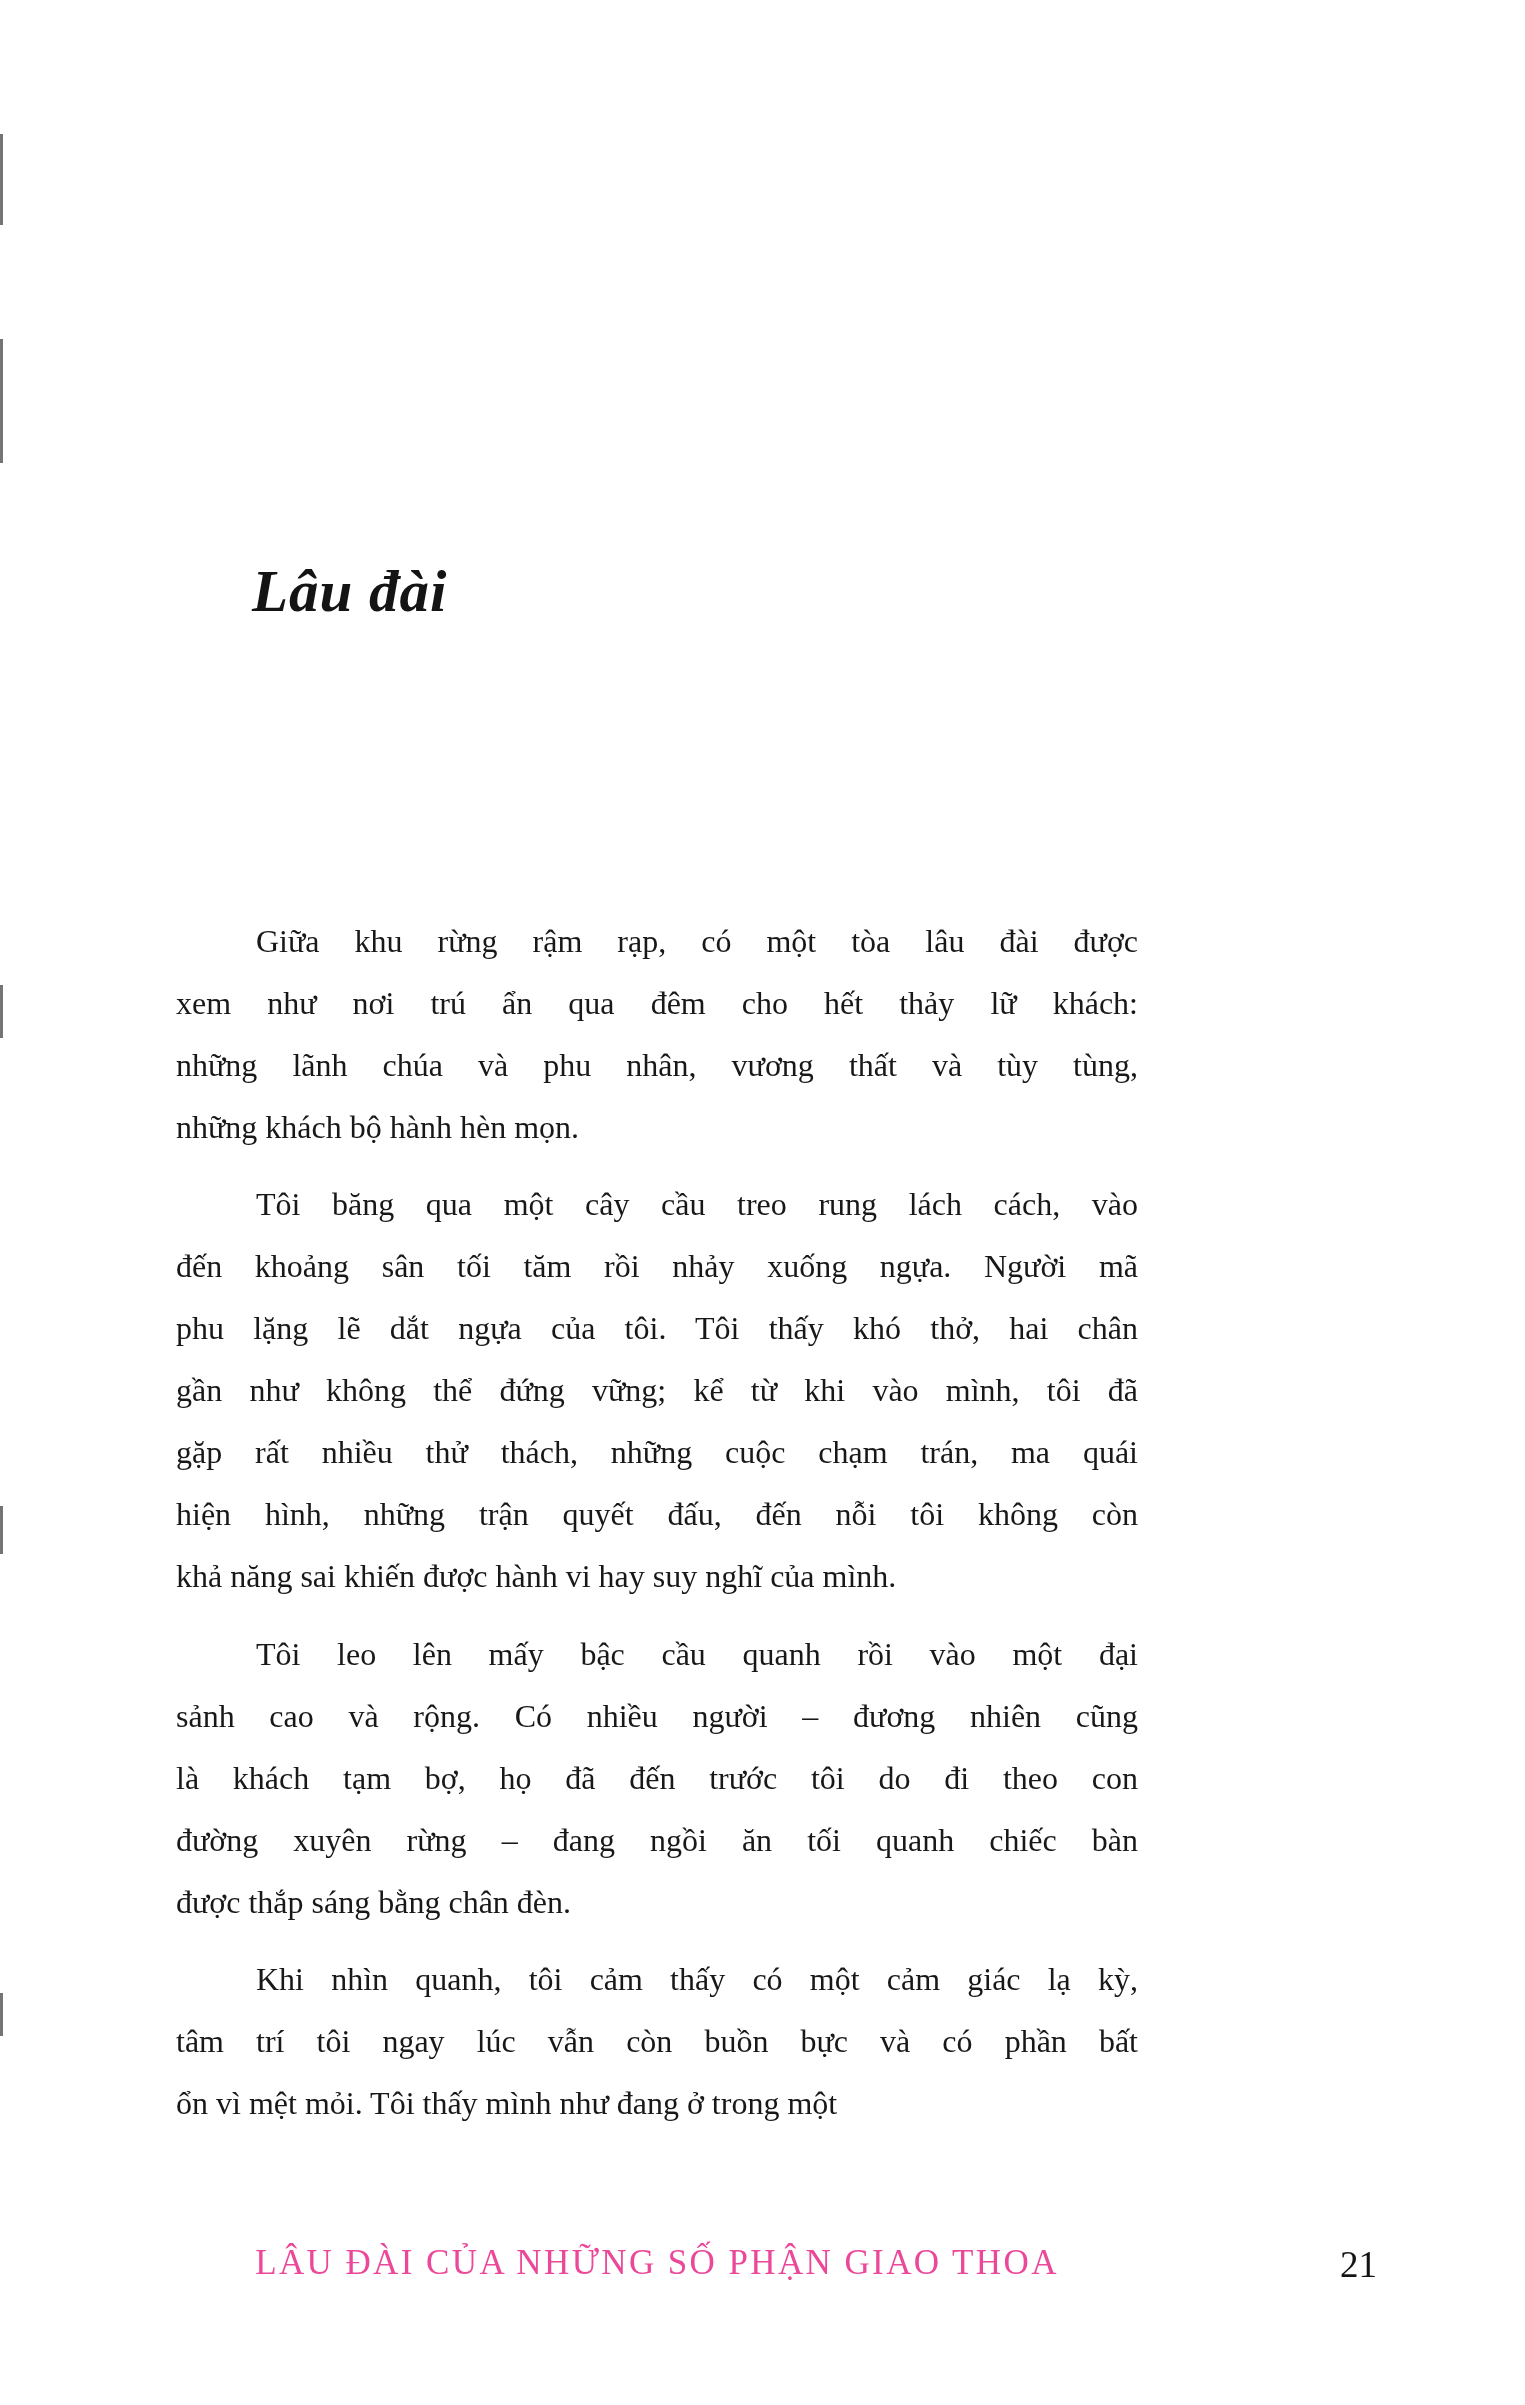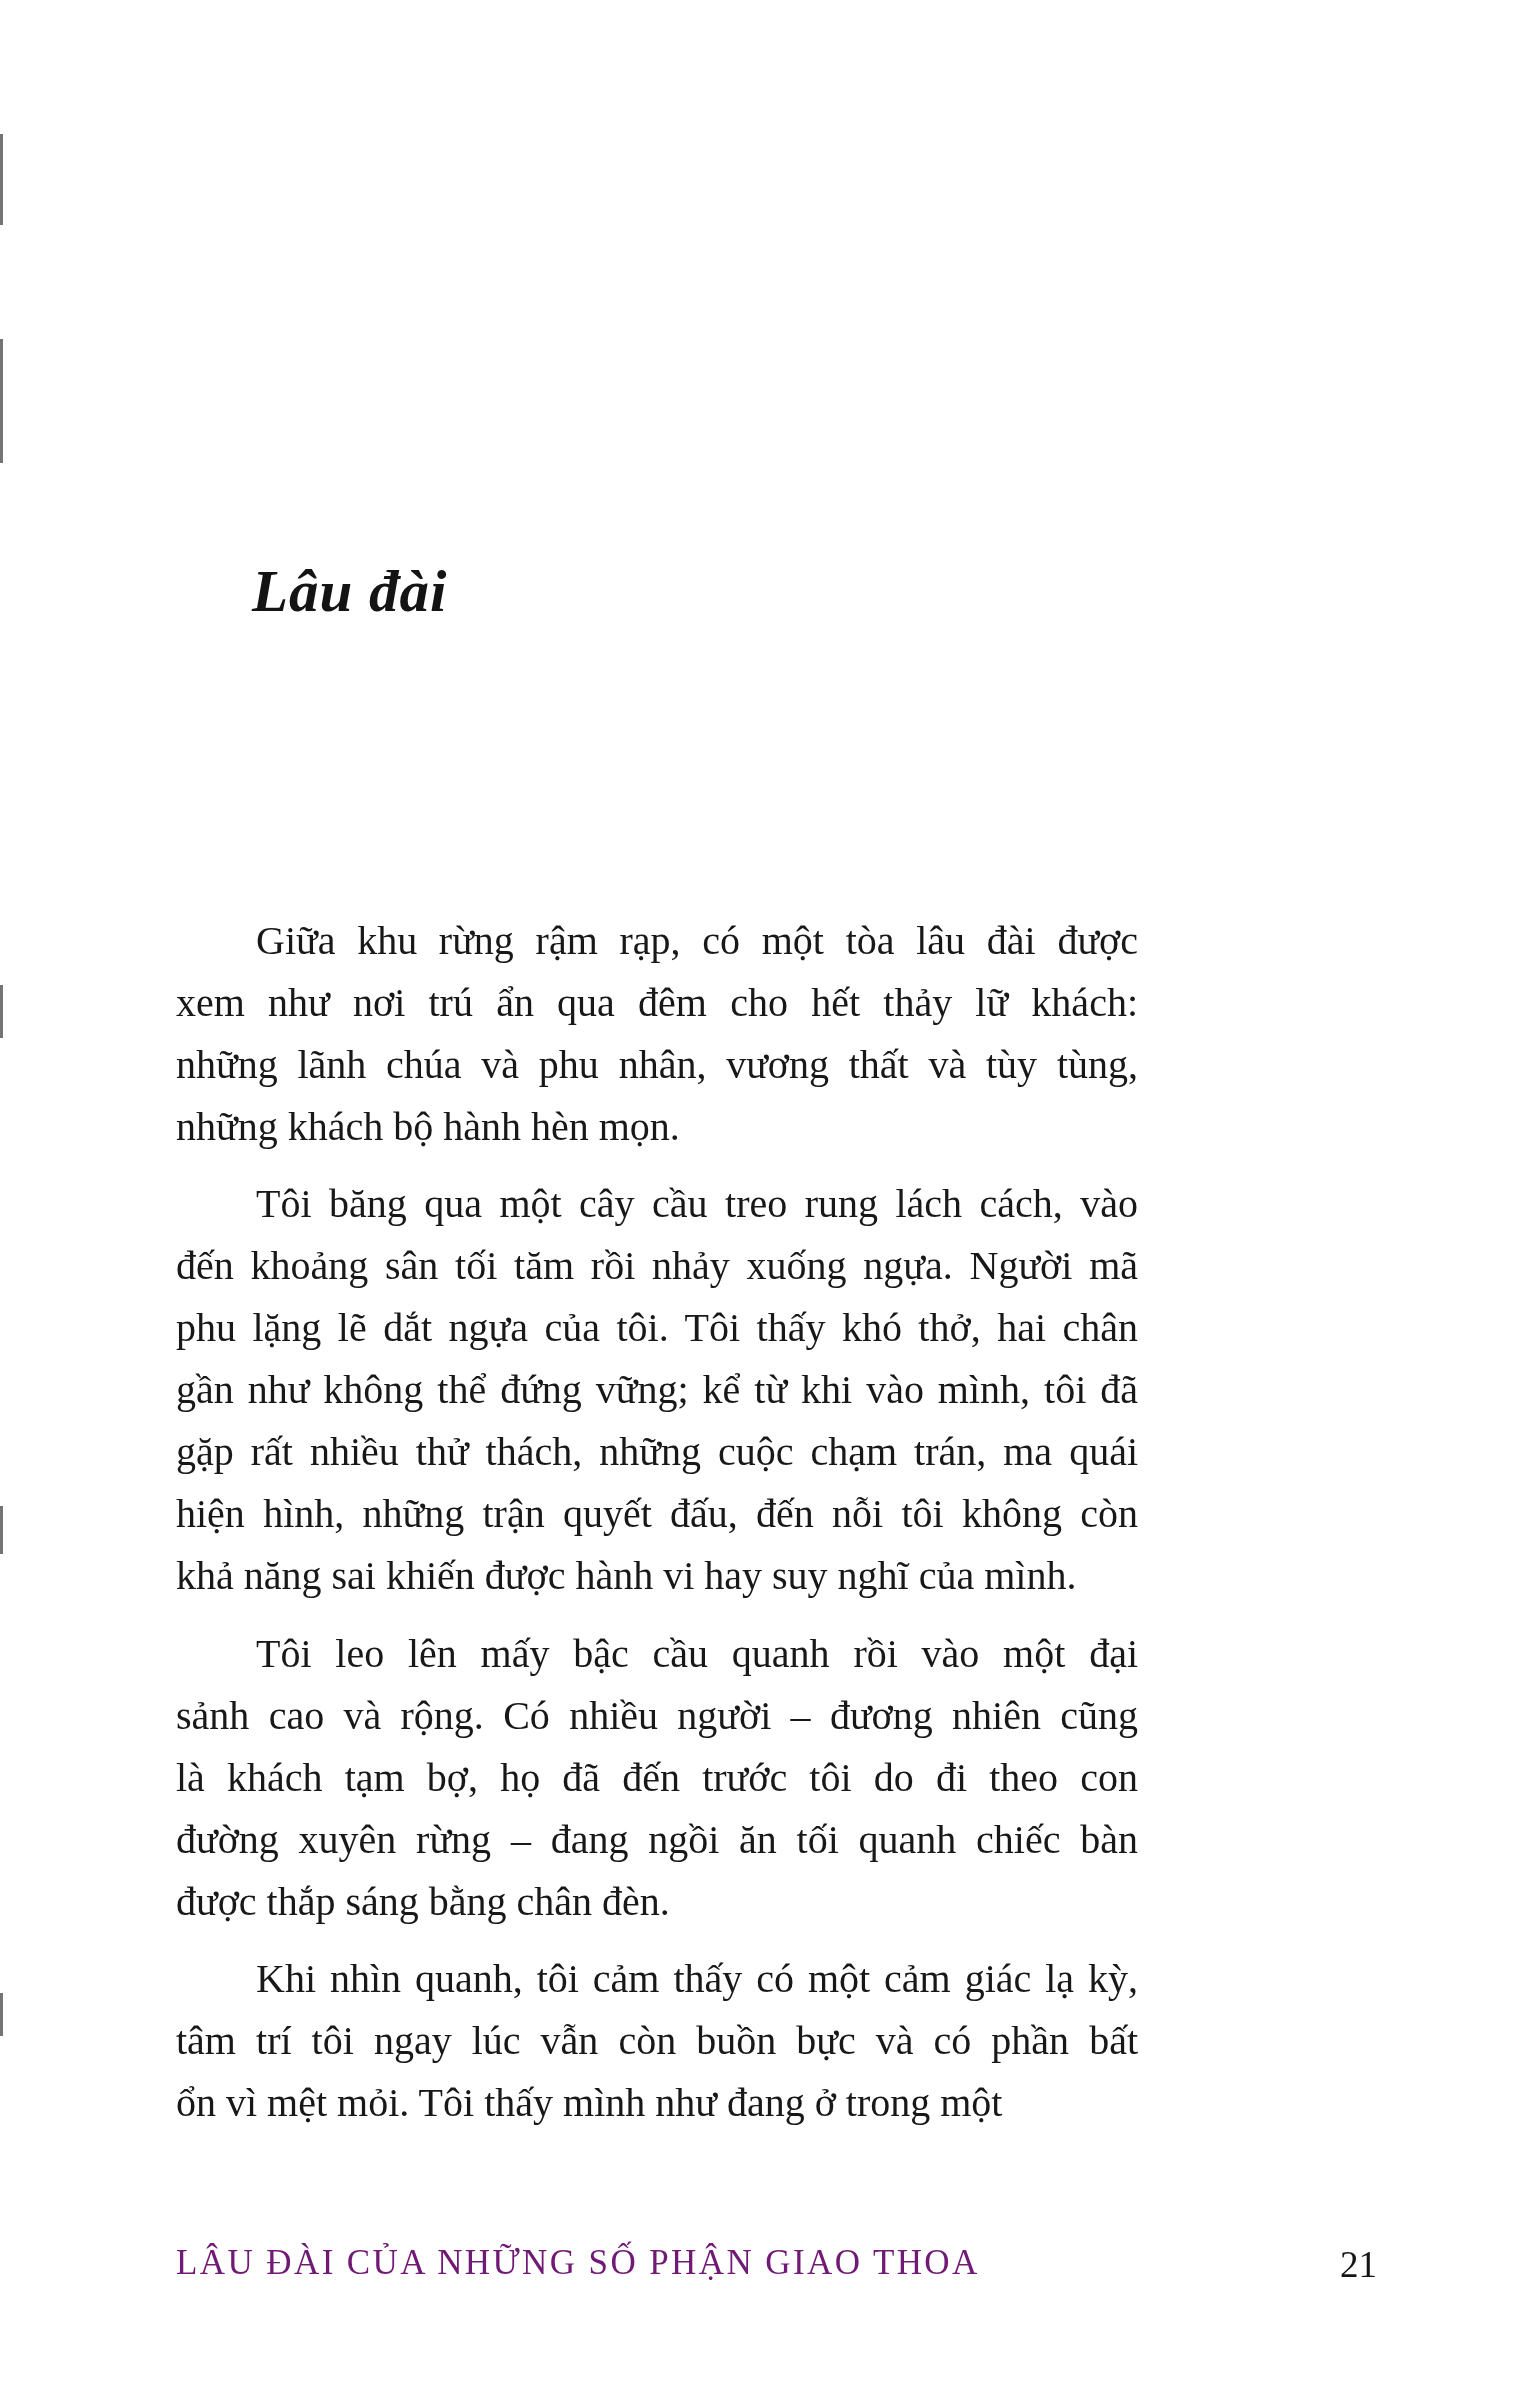--- a/index.html
+++ b/index.html
@@ -41,21 +41,21 @@
     letter-spacing: 1px;
     color: #141414;
     font-weight: bold;
   }
 
   .body-text {
     position: absolute;
     left: 176px;
     top: 910px;
     width: 962px;
-    font-size: 40px;
+    font-size: 32px;
     color: #181818;
   }
   .para { margin: 0 0 15.3px 0; }
   .line {
     height: 62px;
     line-height: 62px;
     text-align: justify;
     overflow: hidden;
     white-space: normal;
   }
@@ -68,25 +68,25 @@
   }
   .line.last { text-align: left; }
   .line.last::after { content: none; }
   .line.first { text-indent: 80px; }
 
   .footer-running-title {
     position: absolute;
     left: 176px;
     top: 2241px;
     width: 962px;
-    text-align: left;
+    text-align: center;
     font-size: 35px;
     line-height: 44px;
     letter-spacing: 2.4px;
-    color: #701a75;
+    color: #ec4899;
   }
   .footer-page-number {
     position: absolute;
     left: 1340px;
     top: 2243px;
     font-size: 37px;
     line-height: 44px;
     color: #141414;
   }
 </style>

